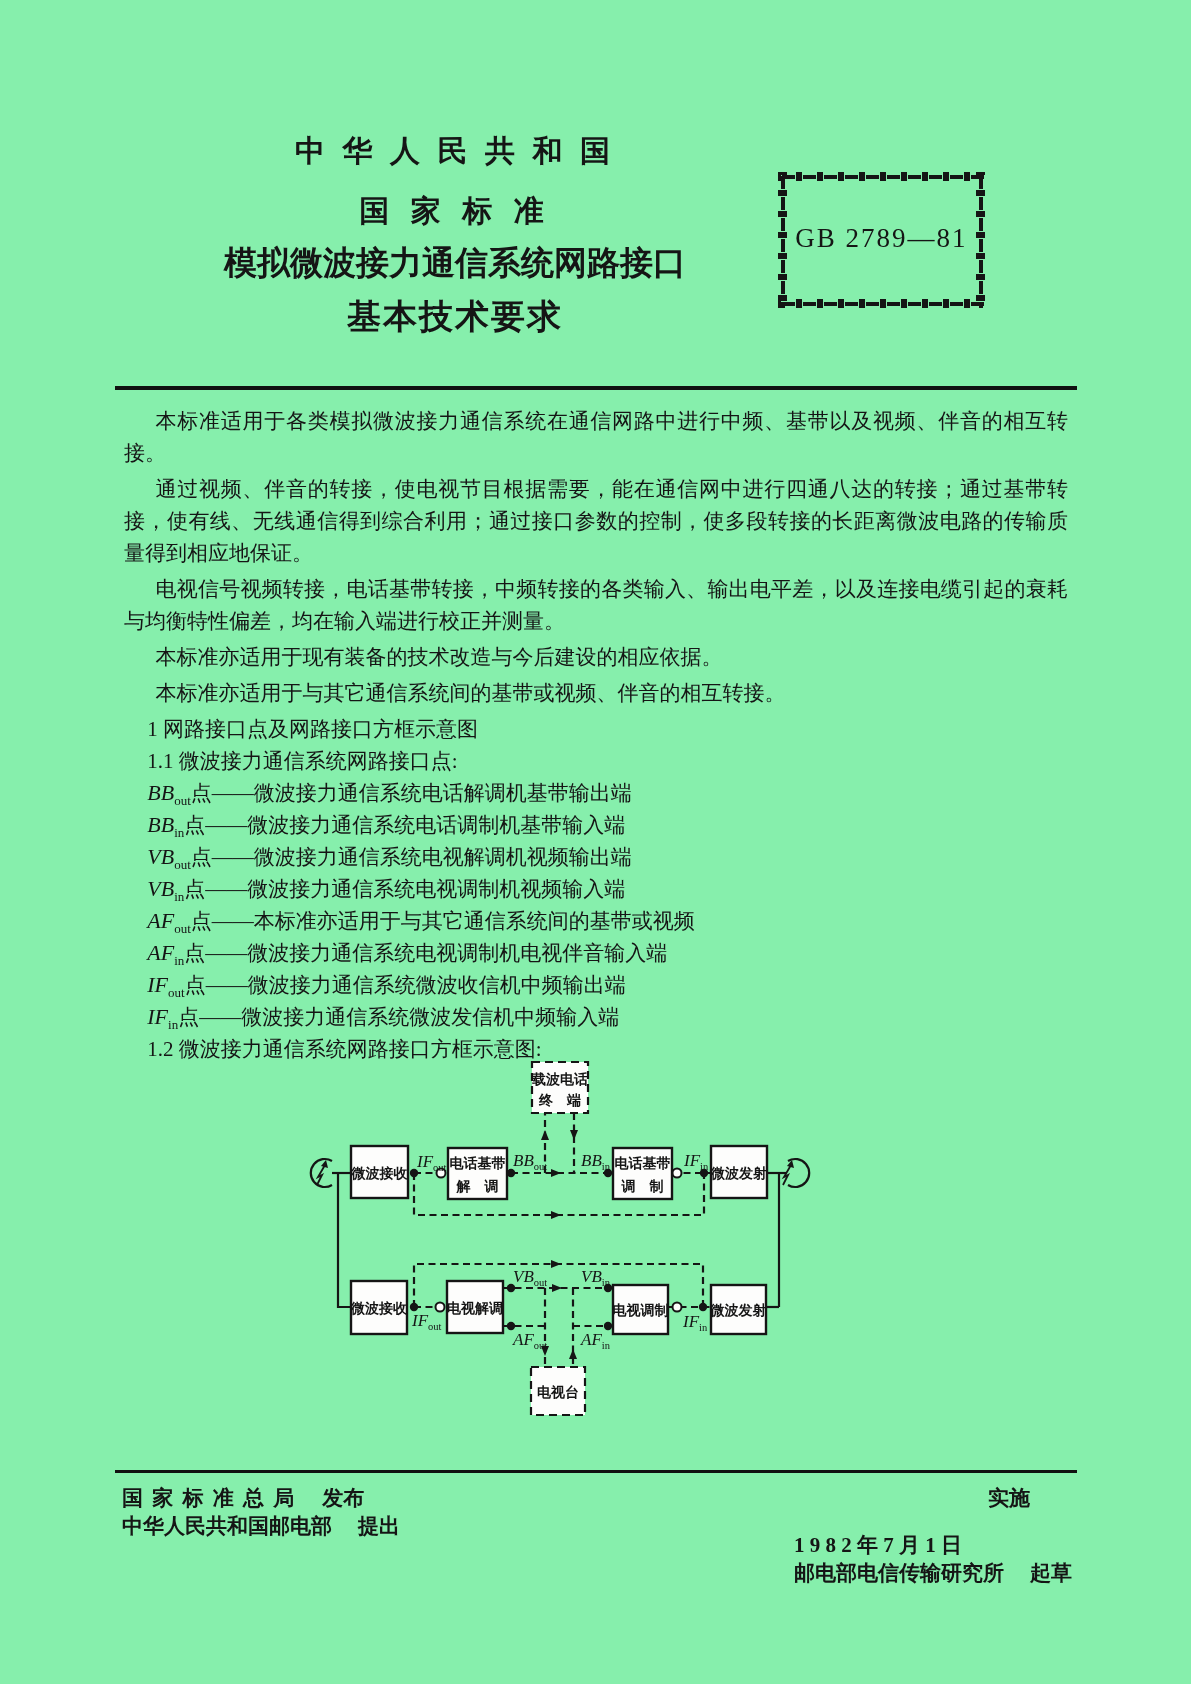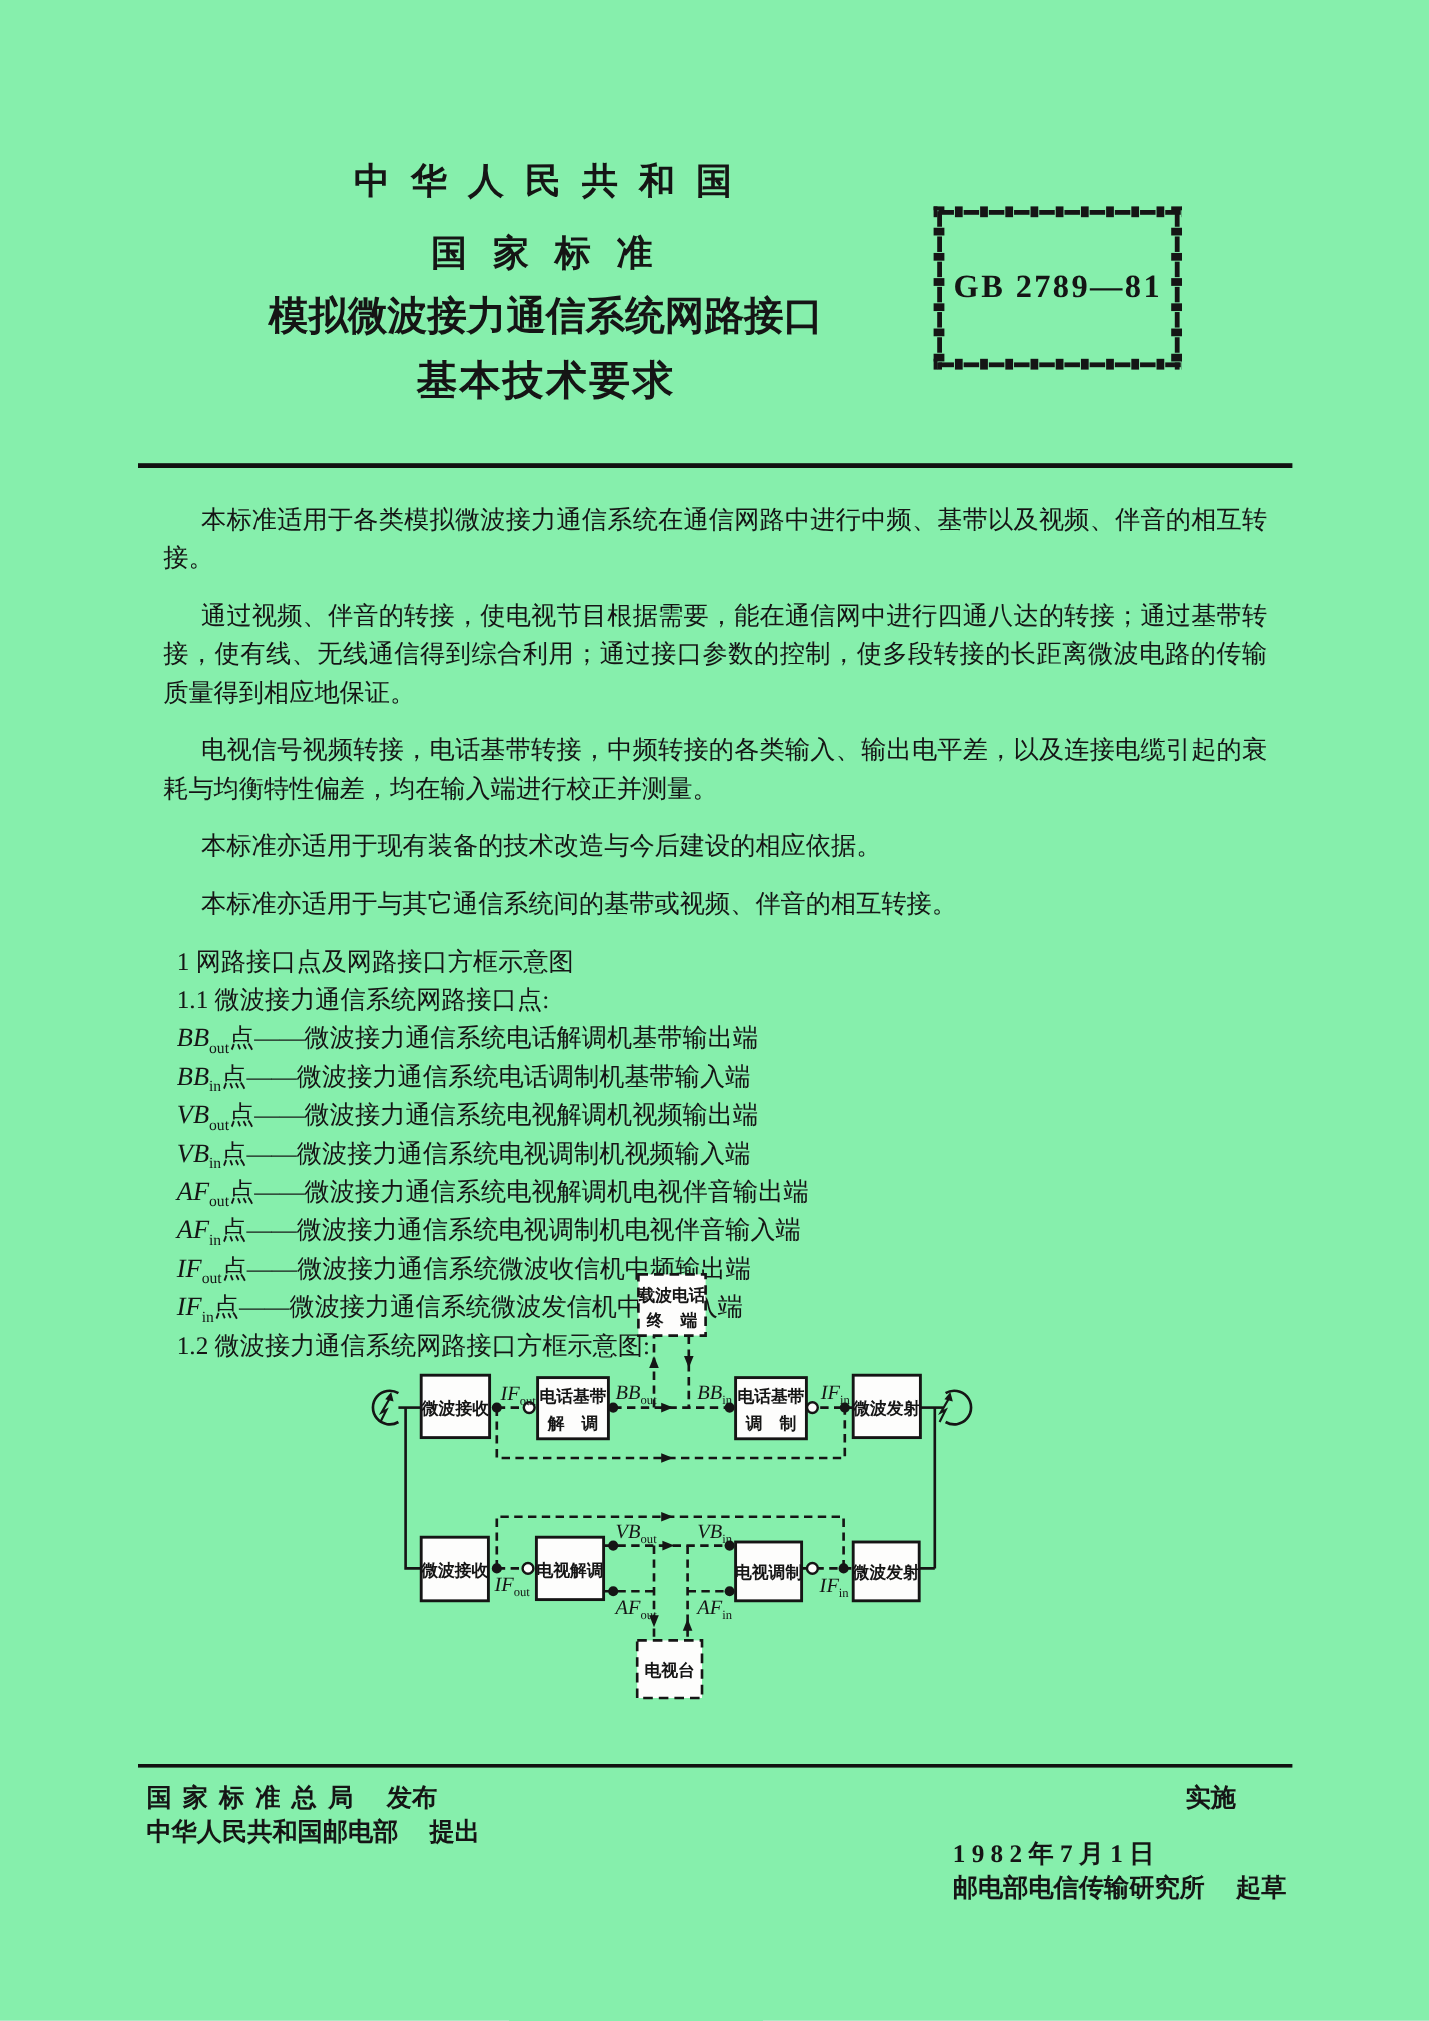--- a/index.html
+++ b/index.html
@@ -20,28 +20,28 @@
        repeating-linear-gradient(90deg,#151515 0 3px,transparent 3px 18px,#151515 18px 21px),
        repeating-linear-gradient(90deg,transparent 0 4px,#151515 4px 17px,transparent 17px 21px);
      background-size:21px 9px,21px 4px;background-position:0 0,0 2.5px;background-repeat:repeat-x,repeat-x;}
   .gbe.v{top:0;bottom:0;width:9px;
      background-image:
        repeating-linear-gradient(180deg,#151515 0 3px,transparent 3px 18px,#151515 18px 21px),
        repeating-linear-gradient(180deg,transparent 0 4px,#151515 4px 17px,transparent 17px 21px);
      background-size:9px 21px,4px 21px;background-position:0 0,2.5px 0;background-repeat:repeat-y,repeat-y;}
   .gbe.top{top:0;} .gbe.bottom{bottom:0;} .gbe.left{left:0;} .gbe.right{right:0;}
   .gbtext{position:absolute;left:0;right:0;top:50%;transform:translateY(-54%);text-align:center;
-          font-size:27px;font-weight:700;letter-spacing:2px;font-family:"Liberation Serif",serif;}
+          font-size:27px;font-weight:400;letter-spacing:2px;font-family:"Liberation Serif",serif;}
 
   .rule-top{position:absolute;left:115px;top:386px;width:962px;height:4px;background:#111;}
   .rule-bottom{position:absolute;left:115px;top:1470px;width:962px;height:3px;background:#111;}
 
   
   .bodytext{position:absolute;left:120px;top:401px;width:952px;font-size:21px;line-height:32px;}
-  .para{margin:16px;text-indent:1.5em;text-align:justify;}
+  .para{margin:4px;text-indent:1.5em;text-align:justify;}
   .hline{margin:0;text-indent:1.3em;}
   .pt{margin:0;height:32px;white-space:nowrap;}
   .isym{font-style:italic;font-size:22px;}
   .isym sub{font-style:normal;font-size:13px;}
 
   
   .diagram{position:absolute;left:290px;top:1052px;width:540px;height:372px;}
   .diagram svg{display:block;}
   .dln{stroke:#151515;stroke-width:2.2px;fill:none;}
   .ddash{stroke-dasharray:7 4.5;}
@@ -99,21 +99,21 @@
     <div class="pt" style="text-indent:1.3em">
       <span class="isym"><i>BB</i><sub>in</sub></span><span>点——</span><span>微波接力通信系统电话调制机基带输入端</span>
     </div>
     <div class="pt" style="text-indent:1.3em">
       <span class="isym"><i>VB</i><sub>out</sub></span><span>点——</span><span>微波接力通信系统电视解调机视频输出端</span>
     </div>
     <div class="pt" style="text-indent:1.3em">
       <span class="isym"><i>VB</i><sub>in</sub></span><span>点——</span><span>微波接力通信系统电视调制机视频输入端</span>
     </div>
     <div class="pt" style="text-indent:1.3em">
-      <span class="isym"><i>AF</i><sub>out</sub></span><span>点——</span><span>微波接力通信系统电视解调机电视伴音输出端</span>
+      <span class="isym"><i>AF</i><sub>out</sub></span><span>点——</span><span>本标准亦适用于与其它通信系统间的基带或视频</span>
     </div>
     <div class="pt" style="text-indent:1.3em">
       <span class="isym"><i>AF</i><sub>in</sub></span><span>点——</span><span>微波接力通信系统电视调制机电视伴音输入端</span>
     </div>
     <div class="pt" style="text-indent:1.3em">
       <span class="isym"><i>IF</i><sub>out</sub></span><span>点——</span><span>微波接力通信系统微波收信机中频输出端</span>
     </div>
     <div class="pt" style="text-indent:1.3em">
       <span class="isym"><i>IF</i><sub>in</sub></span><span>点——</span><span>微波接力通信系统微波发信机中频输入端</span>
     </div>

